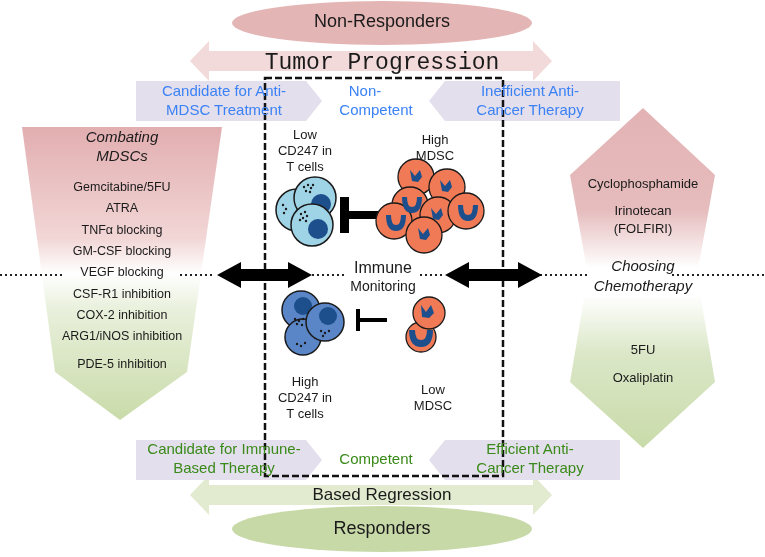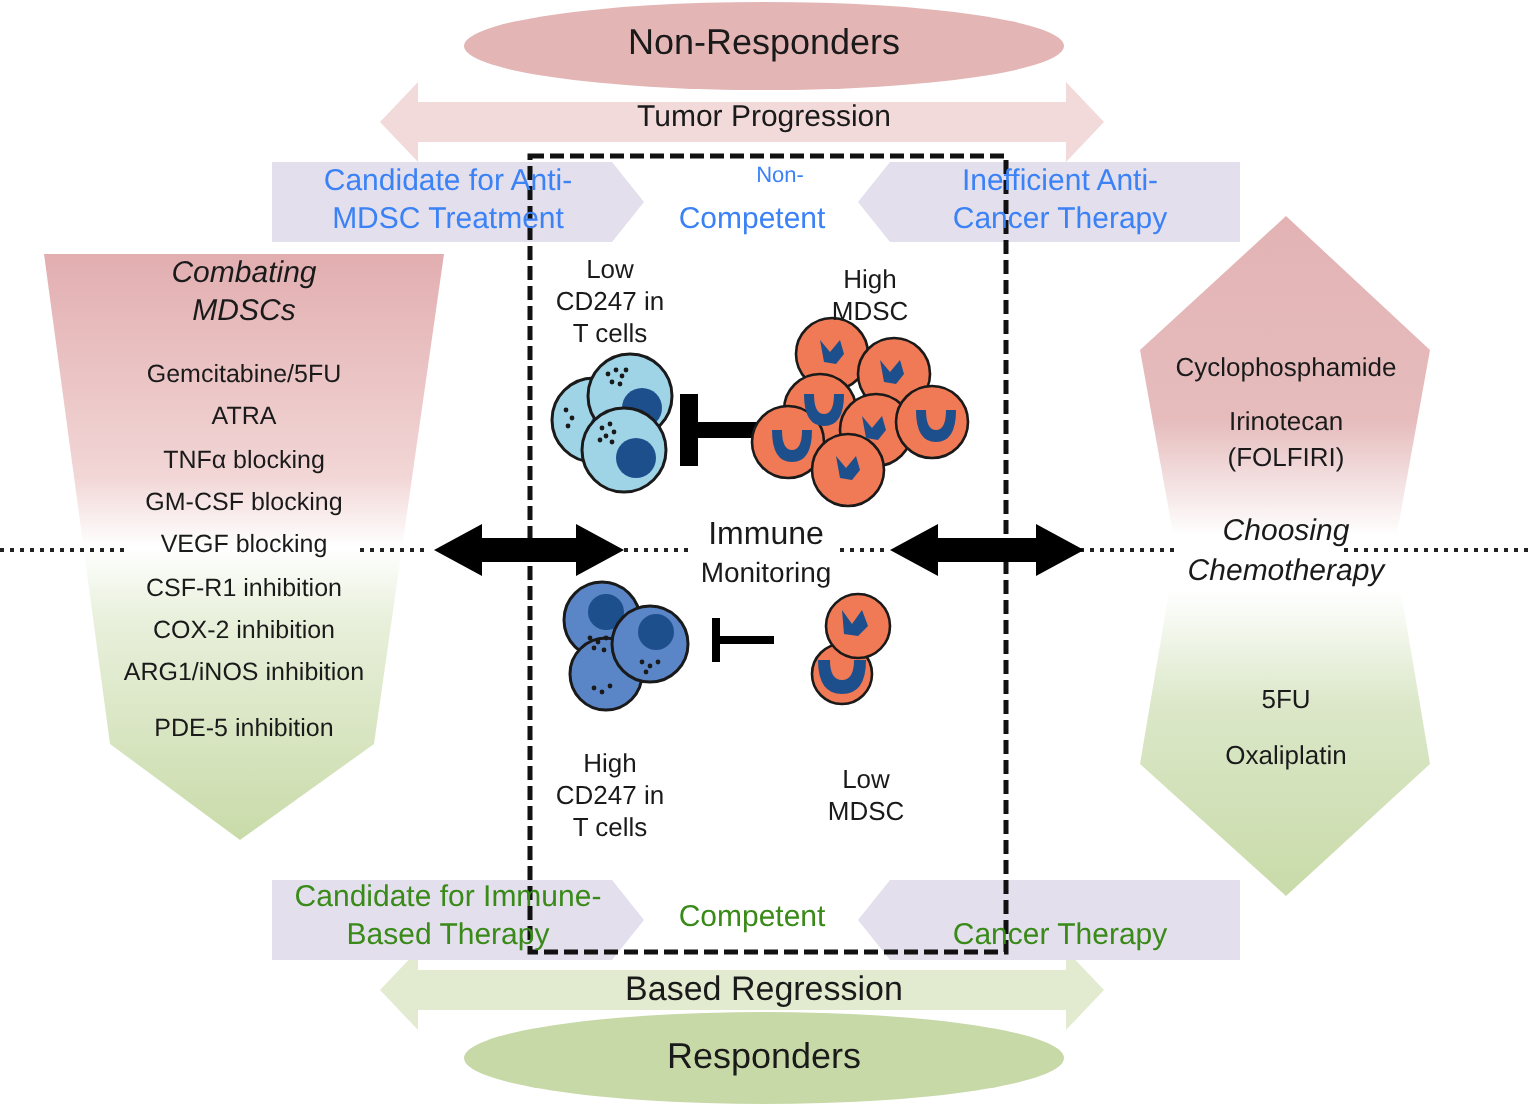--- a/index.html
+++ b/index.html
@@ -142,25 +142,25 @@
 
     <g stroke="#1a1a1a" stroke-width="1.3">
       <circle cx="421" cy="337" r="15" fill="#f07a55"></circle>
       <circle cx="429" cy="313" r="16" fill="#f07a55"></circle>
       <path d="M409 330 q0 17 12 17 q12 0 12 -17 h-6 q0 10 -6 10 q-6 0 -6 -10z" fill="#1d4f8c" stroke="none"></path>
       <path d="M421 305 l5 7 l5 -7 l3 8 l-5 5 l-7 -1z" fill="#1d4f8c" stroke="none"></path>
     </g>
   </svg>
 
   <div class="t lbl-black" style="left:232px;top:11px;width:300px;font-size:18px;">Non-Responders</div>
-  <div class="t lbl-black" style="left:232px;top:50px;width:300px;font-size:15px;">Tumor Progression</div>
+  <div class="t lbl-black" style="left:232px;top:50px;width:300px;font-size:23px;font-family:Liberation Mono, monospace;">Tumor Progression</div>
 
   <div class="t lbl-red" style="left:136px;top:82px;width:176px;font-size:15px;">Candidate for Anti-</div>
   <div class="t lbl-red" style="left:136px;top:101px;width:176px;font-size:15px;">MDSC Treatment</div>
-  <div class="t lbl-red" style="left:336px;top:82px;width:108px;font-size:11px;">Non-</div>
+  <div class="t lbl-red" style="left:311px;top:82px;width:108px;font-size:15px;">Non-</div>
   <div class="t lbl-red" style="left:322px;top:101px;width:108px;font-size:15px;">Competent</div>
   <div class="t lbl-red" style="left:440px;top:82px;width:180px;font-size:15px;">Inefficient Anti-</div>
   <div class="t lbl-red" style="left:440px;top:101px;width:180px;font-size:15px;">Cancer Therapy</div>
 
   <div class="t lbl-black" style="left:270px;top:127px;width:70px;font-size:13px;">Low</div>
   <div class="t lbl-black" style="left:270px;top:143px;width:70px;font-size:13px;">CD247 in</div>
   <div class="t lbl-black" style="left:270px;top:159px;width:70px;font-size:13px;">T cells</div>
   <div class="t lbl-black" style="left:400px;top:132px;width:70px;font-size:13px;">High</div>
   <div class="t lbl-black" style="left:400px;top:148px;width:70px;font-size:13px;">MDSC</div>
 
@@ -191,17 +191,18 @@
   <div class="t lbl-black" style="left:570px;top:203px;width:146px;font-size:13px;">Irinotecan</div>
   <div class="t lbl-black" style="left:570px;top:221px;width:146px;font-size:13px;">(FOLFIRI)</div>
   <div class="t lbl-black ital" style="left:560px;top:257px;width:166px;font-size:15px;">Choosing</div>
   <div class="t lbl-black ital" style="left:560px;top:277px;width:166px;font-size:15px;">Chemotherapy</div>
   <div class="t lbl-black" style="left:570px;top:342px;width:146px;font-size:13px;">5FU</div>
   <div class="t lbl-black" style="left:570px;top:370px;width:146px;font-size:13px;">Oxaliplatin</div>
 
   <div class="t lbl-green" style="left:136px;top:440px;width:176px;font-size:15px;">Candidate for Immune-</div>
   <div class="t lbl-green" style="left:136px;top:459px;width:176px;font-size:15px;">Based Therapy</div>
   <div class="t lbl-green" style="left:322px;top:450px;width:108px;font-size:15px;">Competent</div>
+  <div class="t lbl-green" style="left:440px;top:440px;width:180px;font-size:15px;">Efficient Anti-</div>
   <div class="t lbl-green" style="left:440px;top:459px;width:180px;font-size:15px;">Cancer Therapy</div>
 
   <div class="t lbl-black" style="left:232px;top:485px;width:300px;font-size:17px;">Based Regression</div>
   <div class="t lbl-black" style="left:232px;top:518px;width:300px;font-size:18px;">Responders</div>
 </div>
 
 </body></html>

